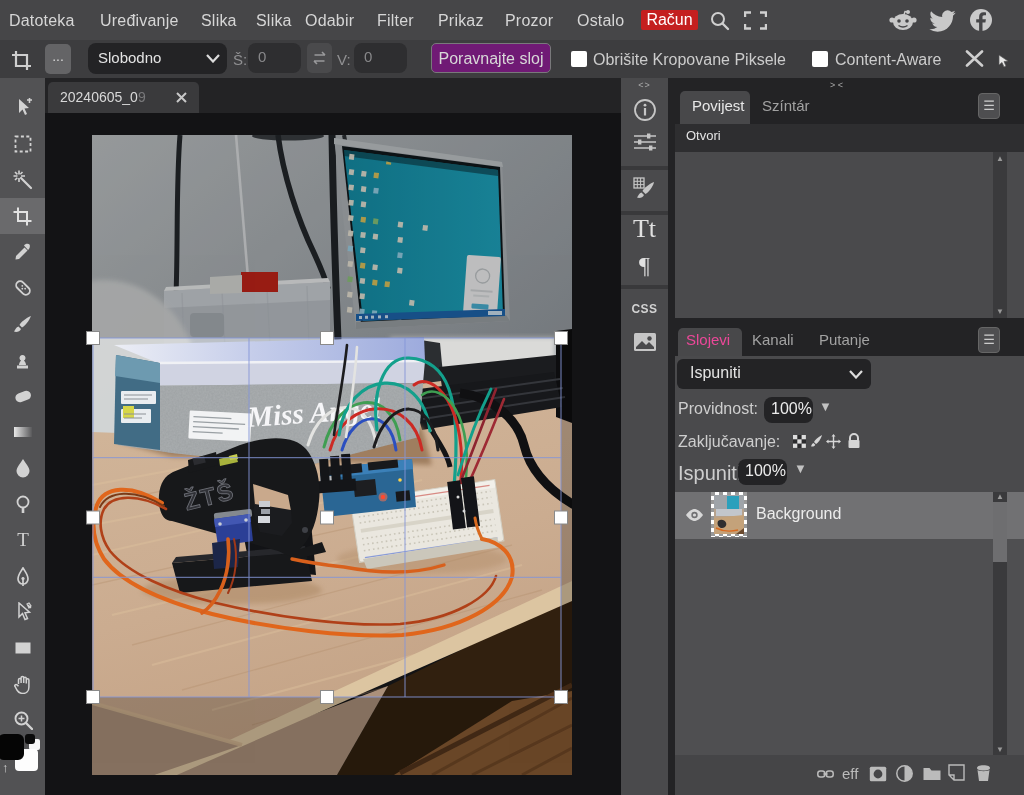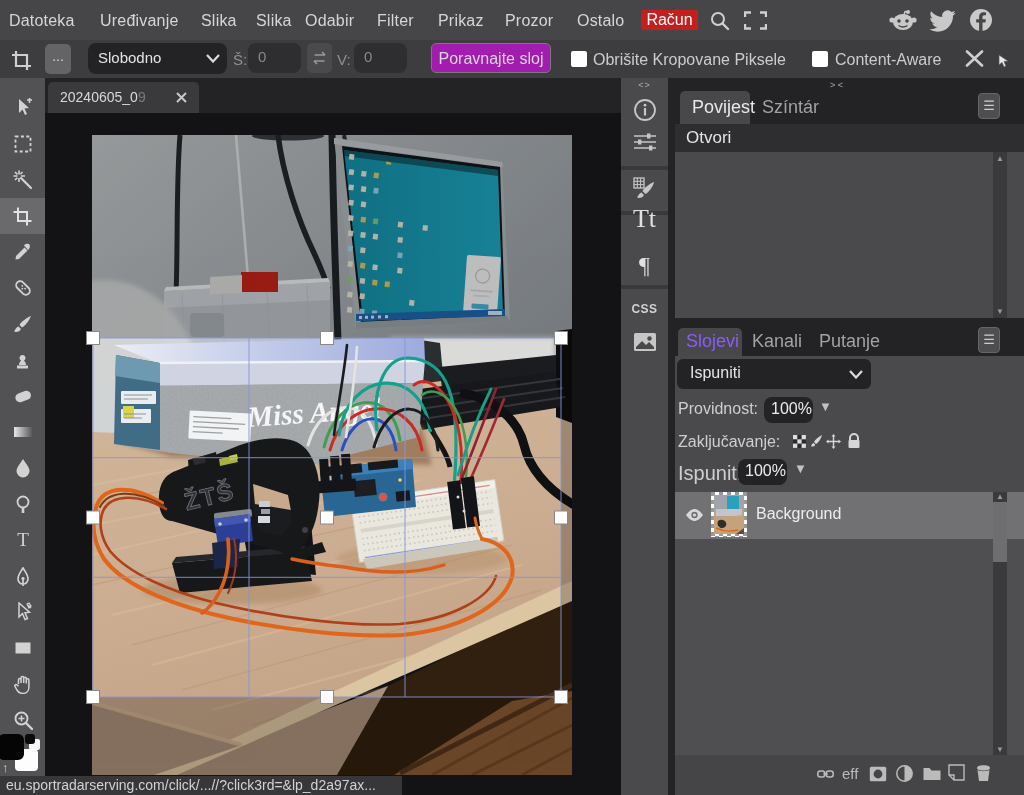--- a/index.html
+++ b/index.html
@@ -8,21 +8,21 @@
   .abs { position:absolute; }
   #app { position:relative; width:900px; height:795px; }
   
   #menubar { position:absolute; left:0; top:0; width:1024px; height:40px; background:#464648; }
   .menu { position:absolute; top:12px; font-size:16px; color:#d6d6d6; letter-spacing:0.2px; }
   #racun { position:absolute; left:641px; top:10px; width:57px; height:20px; background:#c41f1f;
      border-radius:2px; color:#fff; font-size:16px; text-align:center; line-height:20px; }
   
   #optionbar { position:absolute; left:0; top:40px; width:1024px; height:38px; background:#3d3d3f; }
   .darkbox { position:absolute; background:#272729; border-radius:8px; }
-  .graybtn { position:absolute; background:#a21caf; border-radius:5px; color:#d8d8d8; }
+  .graybtn { position:absolute; background:#701a75; border-radius:5px; color:#d8d8d8; }
   .optlabel { position:absolute; top:11px; font-size:15px; color:#909092; }
   .optval { color:#88888a; font-size:15px; }
   .cklabel { position:absolute; top:11px; font-size:16px; color:#cccccc; }
   .ckbox { position:absolute; top:11px; width:16px; height:16px; background:#fff; border-radius:2px; }
   
   #toolbar { position:absolute; left:0; top:78px; width:45px; height:717px; background:#525254; }
   .tool { position:absolute; left:0; width:45px; height:36px; display:flex; align-items:center; justify-content:center; }
   .tool.sel { background:#6a6a6c; }
   .tool svg { display:block; }
   
@@ -30,21 +30,21 @@
   #tabbar { position:absolute; left:0; top:0; width:577px; height:35px; background:#232325; }
   #tab { position:absolute; left:3px; top:4px; width:151px; height:31px; background:#3a3a3c;
     border-radius:5px 5px 0 0; color:#d8d8d8; font-size:14px; }
   
   #strip { position:absolute; left:621px; top:78px; width:47px; height:717px; background:#4a4a4c; }
   #stripsep { position:absolute; left:668px; top:78px; width:7px; height:717px; background:#232325; }
   .sicon { position:absolute; left:0; width:47px; text-align:center; color:#cecece; }
   
   #panels { position:absolute; left:675px; top:78px; width:349px; height:717px; background:#4a4a4c; }
   .phead { position:absolute; left:0; width:349px; background:#232325; }
-  .ptab { position:absolute; font-size:18px; }
+  .ptab { position:absolute; font-size:15px; }
   .ptabsel { background:#48484a; border-radius:5px 5px 0 0; color:#e8e8e8; }
   .hamb { position:absolute; width:22px; height:26px; background:#4e4e50; border:1px solid #666;
      border-radius:4px; color:#ccc; font-size:13px; text-align:center; line-height:24px; }
   
   #statusbar { position:absolute; left:0; top:776px; width:402px; height:19px; background:#37373a;
      color:#d2d2d4; font-size:14px; line-height:19px; padding-left:6px; }
 </style>
 </head>
 <body>
 <div id="app">
@@ -622,21 +622,21 @@
           <rect x="17" y="15.5" width="3.4" height="5" fill="#c6c6c6"></rect>
         </svg></div>
     <div style="position:absolute;left:0;top:88px;width:47px;height:4px;background:#39393b"></div>
     <div class="sicon" style="top:98px"><svg width="26" height="26" viewBox="0 0 26 26">
           <rect x="2" y="2" width="10" height="10" fill="none" stroke="#c6c6c6" stroke-width="1.3"></rect>
           <path d="M2 5.3 h10 M2 8.6 h10 M5.3 2 v10 M8.6 2 v10" stroke="#c6c6c6" stroke-width="1"></path>
           <path d="M22 6 C17 8 12 12 10.5 15 L13.5 18 C16.5 16.5 21 11 22 6 Z" fill="#c6c6c6"></path>
           <path d="M9.5 16.5 C7 17 6.5 19.5 5 21.5 C7.5 22.5 11 21.5 12 19 Z" fill="#c6c6c6"></path>
         </svg></div>
     <div style="position:absolute;left:0;top:133px;width:47px;height:4px;background:#39393b"></div>
-    <div class="sicon" style="top:126px;font-family:'Liberation Serif',serif;font-size:26px;color:#e0e0e0">Tt</div>
+    <div class="sicon" style="top:136px;font-family:'Liberation Serif',serif;font-size:26px;color:#e0e0e0">Tt</div>
     <div class="sicon" style="top:174px;font-family:'Liberation Serif',serif;font-size:24px;color:#e0e0e0">¶</div>
     <div style="position:absolute;left:0;top:207px;width:47px;height:4px;background:#39393b"></div>
     <div class="sicon" style="top:224px;font-size:12px;font-weight:bold;letter-spacing:0.5px;color:#d2d2d2">CSS</div>
     <div class="sicon" style="top:252px"><svg width="26" height="24" viewBox="0 0 26 24">
           <rect x="2" y="3" width="22" height="18" rx="1.5" fill="#c6c6c6"></rect>
           <path d="M4 17 l6-6 4 4 3-3 5 5 v2 H4z" fill="#4a4a4c"></path>
           <circle cx="17.5" cy="8.5" r="2.2" fill="#4a4a4c"></circle>
         </svg></div>
   </div>
   <div id="stripsep"></div>
@@ -644,33 +644,33 @@
   <div id="panels">
 
     <div class="phead" style="top:0;height:46px">
       <div style="position:absolute;left:155px;top:2px;font-size:9px;color:#aaa">&gt; &lt;</div>
       <div class="ptabsel" style="position:absolute;left:5px;top:13px;width:70px;height:33px"></div>
       <span class="ptab" style="left:17px;top:19px;color:#e8e8e8">Povijest</span>
       <span class="ptab" style="left:87px;top:19px;color:#a2a2a2">Színtár</span>
       <div class="hamb" style="left:303px;top:15px">☰</div>
     </div>
     <div style="position:absolute;left:0;top:46px;width:349px;height:28px;background:#2e2e30">
-      <span style="position:absolute;left:11px;top:4px;font-size:17px;color:#e4e4e4">Otvori</span>
+      <span style="position:absolute;left:11px;top:4px;font-size:13px;color:#e4e4e4">Otvori</span>
     </div>
     <div style="position:absolute;left:0;top:74px;width:349px;height:166px;background:#4a4a4c"></div>
     <div style="position:absolute;left:318px;top:74px;width:14px;height:166px;background:#3a3a3c">
       <div style="position:absolute;left:3px;top:2px;color:#999;font-size:8px">▲</div>
       <div style="position:absolute;left:3px;bottom:2px;color:#999;font-size:8px">▼</div>
     </div>
 
     <div style="position:absolute;left:0;top:240px;width:349px;height:6px;background:#232325"></div>
 
     <div class="phead" style="top:246px;height:32px">
       <div class="ptabsel" style="position:absolute;left:3px;top:4px;width:64px;height:28px"></div>
-      <span class="ptab" style="left:11px;top:7px;color:#8b5cf6">Slojevi</span>
+      <span class="ptab" style="left:11px;top:7px;color:#ec4899">Slojevi</span>
       <span class="ptab" style="left:77px;top:7px;color:#a2a2a2">Kanali</span>
       <span class="ptab" style="left:144px;top:7px;color:#a2a2a2">Putanje</span>
       <div class="hamb" style="left:303px;top:3px">☰</div>
     </div>
     <div class="darkbox" style="left:2px;top:281px;width:194px;height:30px;background:#232325;border-radius:6px">
       <span style="position:absolute;left:13px;top:5px;font-size:16px;color:#e4e4e4">Ispuniti</span>
       <svg class="abs" style="left:172px;top:11px" width="14" height="9" viewBox="0 0 14 9">
           <path d="M1 1 L7 7.5 L13 1" fill="none" stroke="#dcdcdc" stroke-width="2.2"></path>
         </svg>
     </div>
@@ -751,14 +751,13 @@
       </svg>
     <svg class="abs" style="left:273px;top:686px" width="17" height="17" viewBox="0 0 17 17">
         <path d="M1 1 H16 V16 H6 L1 11 Z M6 16 V11 H1" fill="none" stroke="#bbb" stroke-width="1.4"></path>
       </svg>
     <svg class="abs" style="left:300px;top:686px" width="17" height="18" viewBox="0 0 17 18">
         <path d="M2 4 C2 2.5 4 1.2 8.5 1.2 C13 1.2 15 2.5 15 4 C15 5.5 13 6.5 8.5 6.5 C4 6.5 2 5.5 2 4 Z" fill="#bbb"></path>
         <path d="M2.5 6 L4 17 H13 L14.5 6 C13 7.5 4 7.5 2.5 6Z" fill="#bbb"></path>
       </svg>
   </div>
 
-  <div id="statusbar">eu.sportradarserving.com/click/...//?click3rd=&amp;lp_d2a97ax...</div>
 </div>
 
 </body></html>

